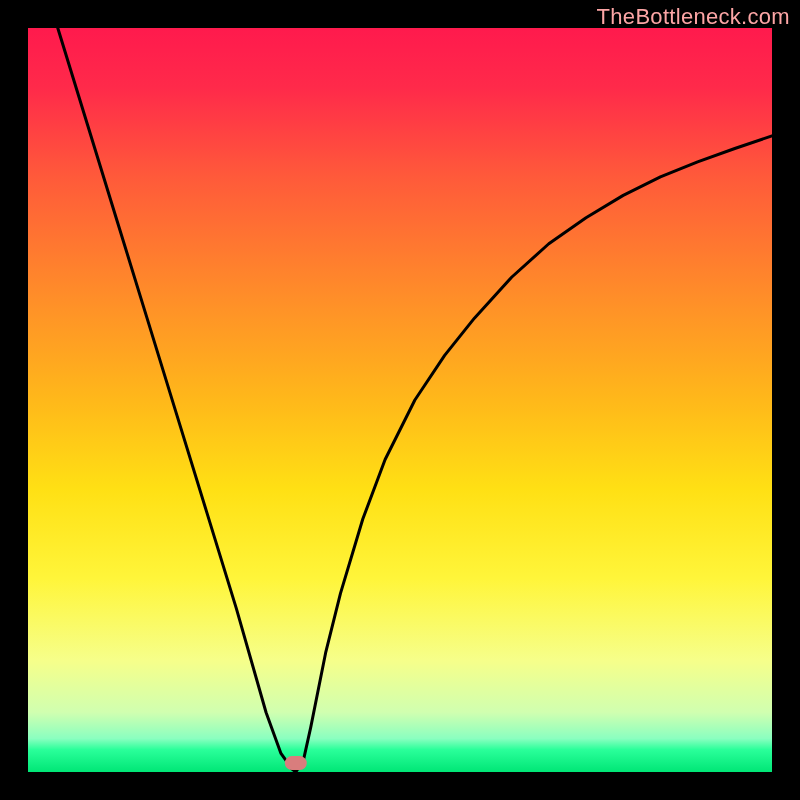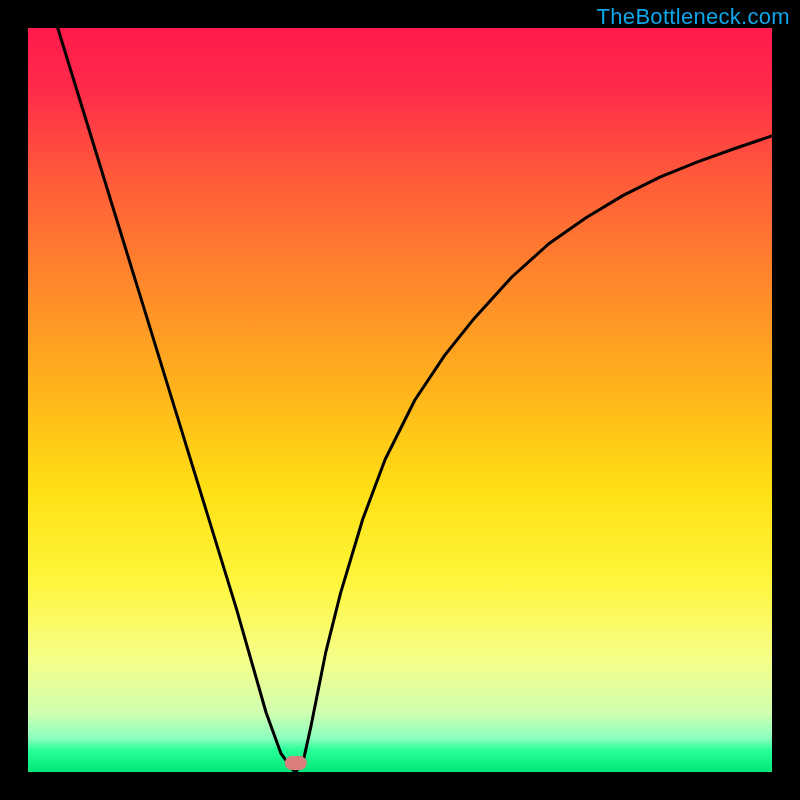--- a/index.html
+++ b/index.html
@@ -13,21 +13,21 @@
   .container {
     width: 800px;
     height: 800px;
     background: #000;
     position: relative;
   }
   .attribution {
     position: absolute;
     top: 4px;
     right: 10px;
-    color: #0ea5e9;
+    color: #fca5a5;
     font-size: 22px;
     font-weight: 500;
     z-index: 10;
     letter-spacing: 0.3px;
   }
   svg {
     display: block;
   }
 </style>
 </head>

